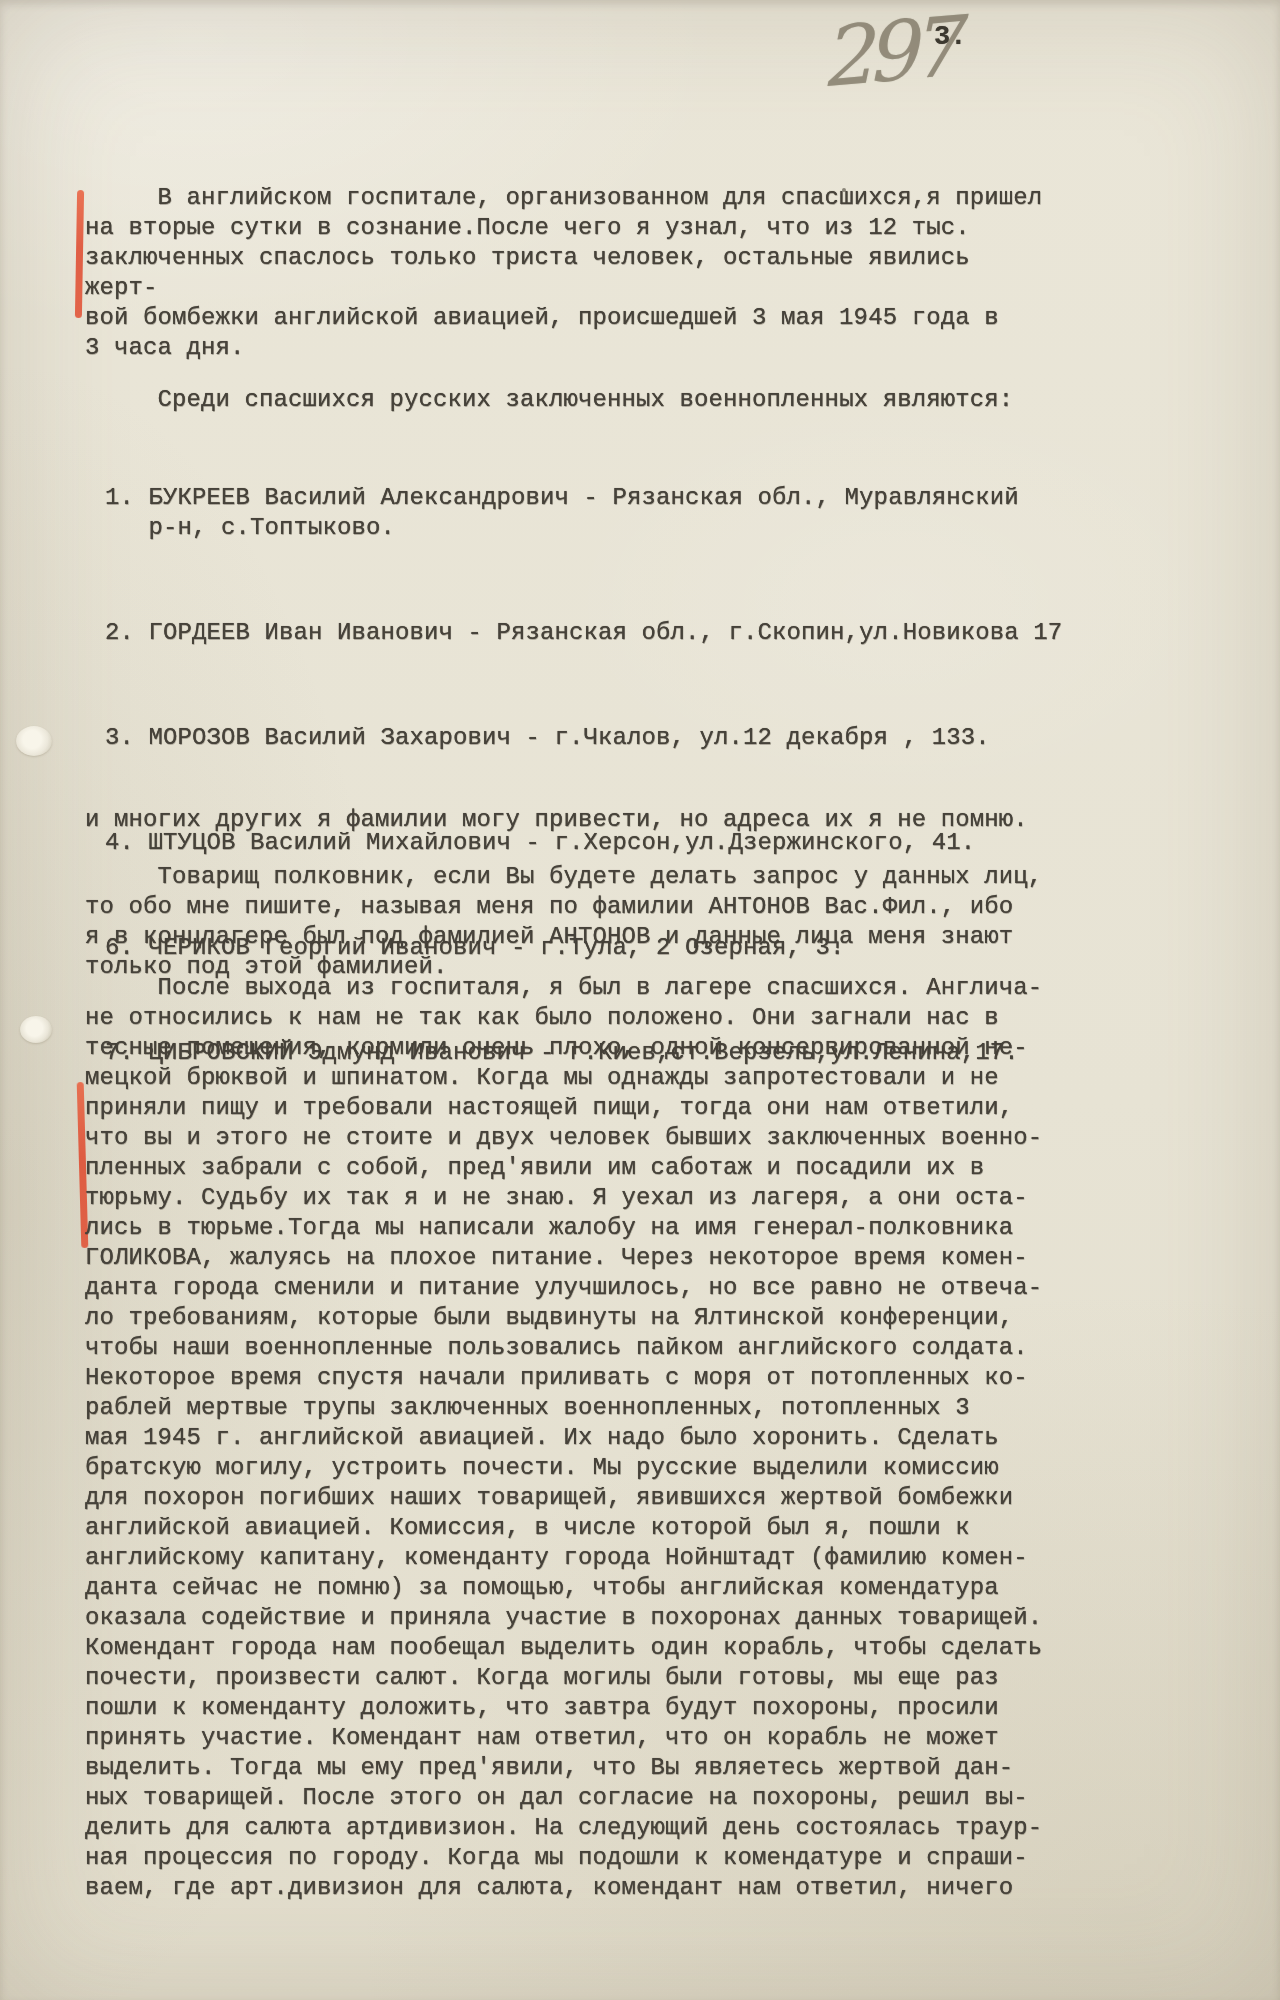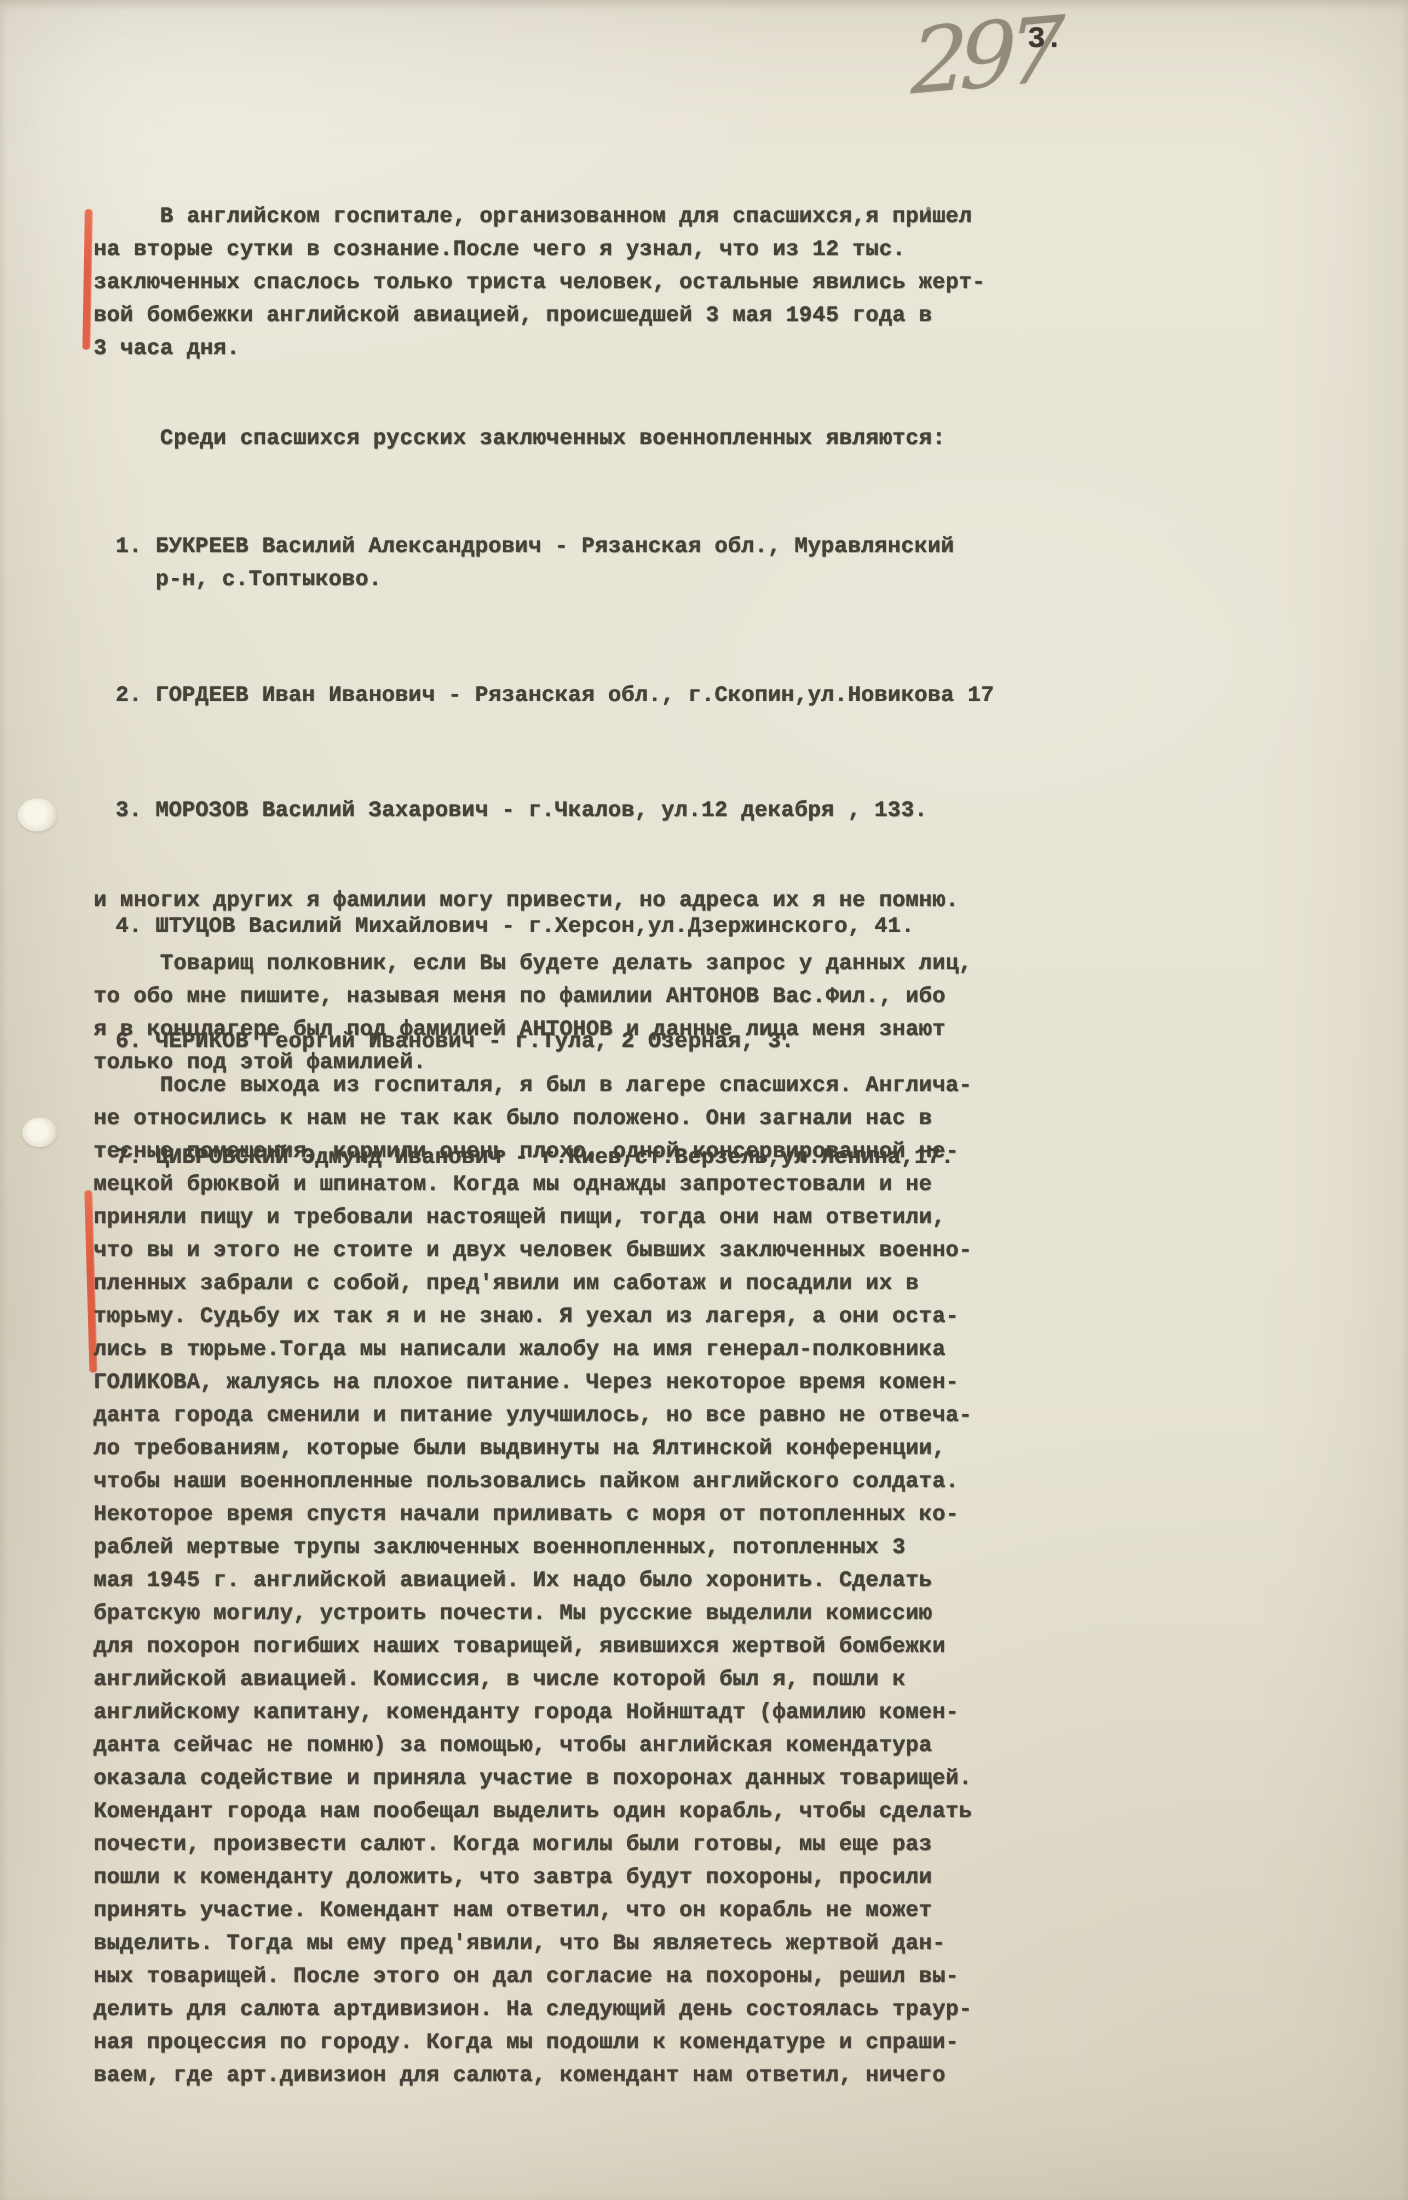--- a/index.html
+++ b/index.html
@@ -17,23 +17,23 @@
       radial-gradient(ellipse 600px 1300px at 1% 60%, rgba(150,140,110,0.14), rgba(150,140,110,0) 65%),
       radial-gradient(ellipse 500px 300px at 70% 30%, rgba(255,255,255,0.10), rgba(255,255,255,0) 70%),
       linear-gradient(180deg, #eae6d8 0%, #e7e3d4 55%, #e2ddcc 100%);
     box-shadow: inset 0 0 130px rgba(118,106,80,0.22), inset 0 4px 8px rgba(90,80,60,0.18);
   }
   .text {
     position: absolute;
     left: 85px;
     width: 960px;
     white-space: pre-wrap;
-    font-size: 20px;
+    font-size: 24px;
     line-height: 30px;
-    font-weight: 700;
+    font-weight: 400;
     color: #46423a;
     text-shadow: 0 0 0.7px rgba(62,56,46,0.85), 0.5px 0.5px 0.6px rgba(62,56,46,0.30);
     letter-spacing: 0.1px;
   }
   .para-hospital        { top: 183px; }
   .para-survivors-intro { top: 385px; }
   .survivors-list       { top: 423px; margin-left: 20px; }
   .survivors-list .list-item { margin-bottom: 15px; white-space: pre-wrap; }
   .note-line            { top: 805px; }
   .para-antonov         { top: 862px; }

